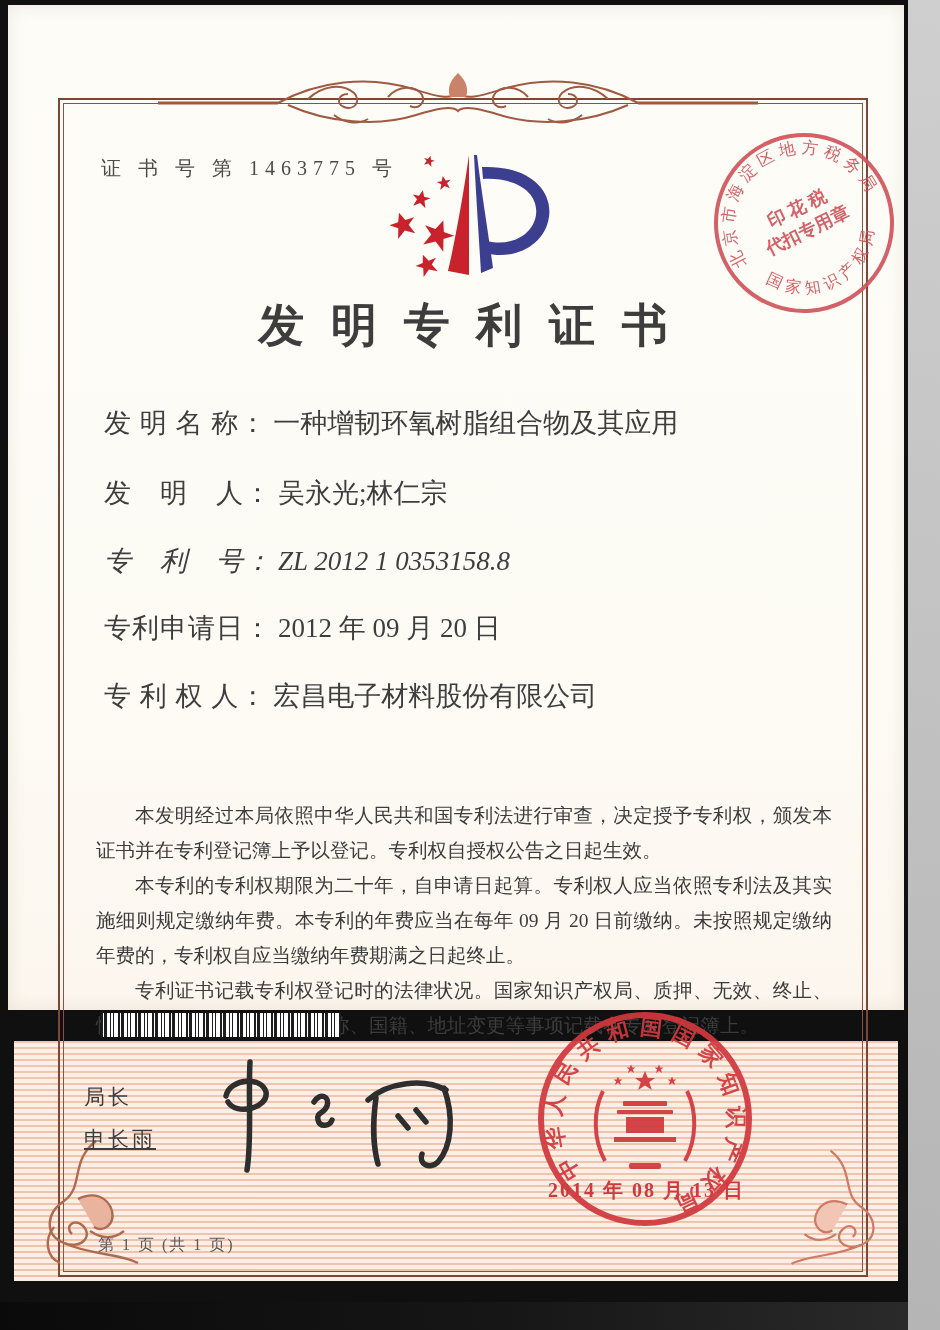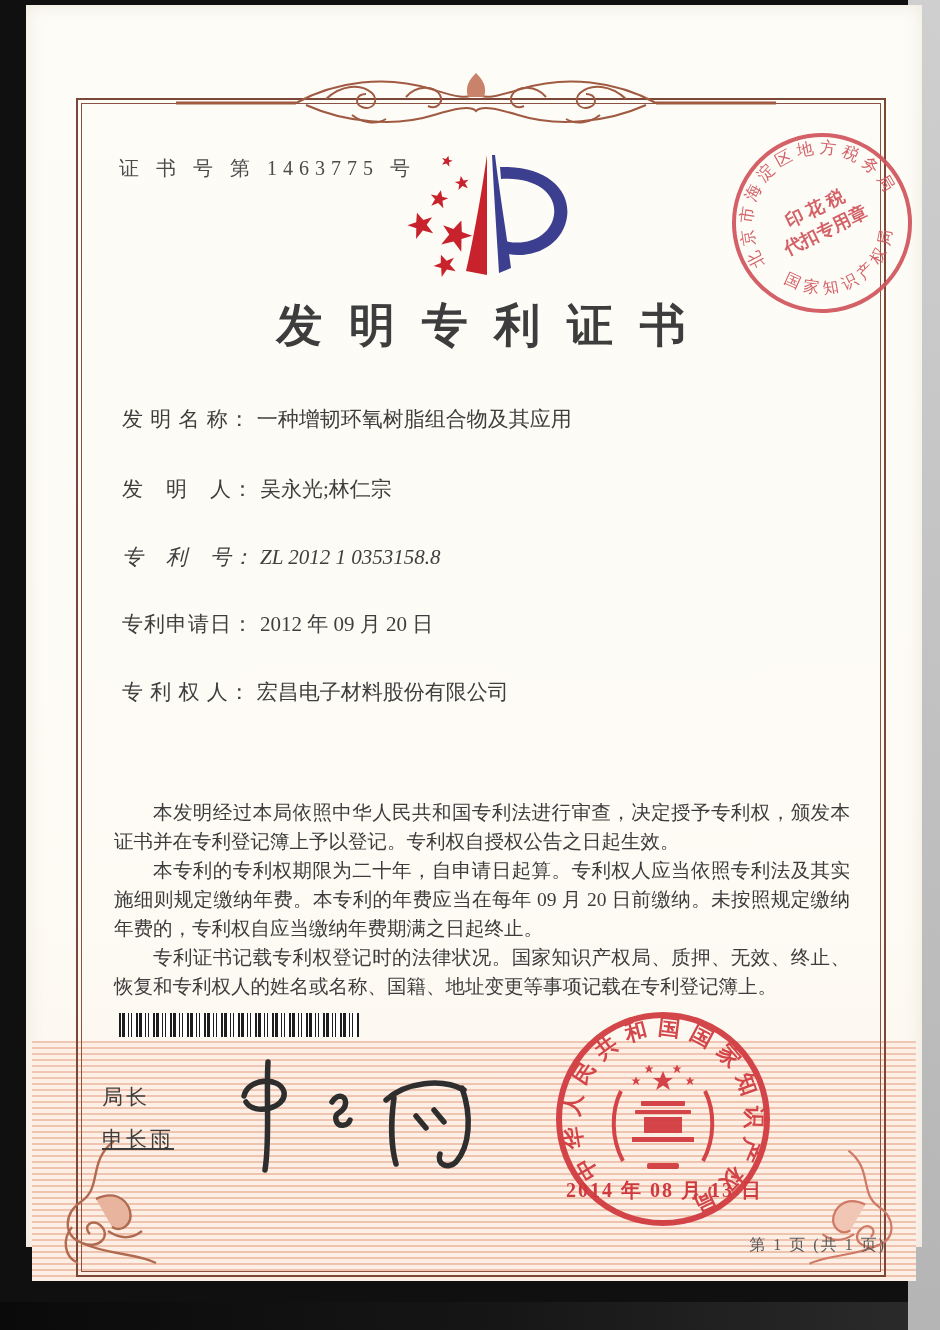--- a/index.html
+++ b/index.html
@@ -9,21 +9,21 @@
     background:#101010;
     font-family:"Liberation Serif","DejaVu Serif",serif;
     overflow:hidden;
   }
   
   .scan-right-strip { position:absolute; left:908px; top:0; width:32px; height:1330px; background:linear-gradient(180deg,#cfcfcf,#b5b5b5); }
   .scan-bottom-strip { position:absolute; left:0; top:1302px; width:908px; height:28px; background:linear-gradient(90deg,#0a0a0a 0%,#161616 55%,#2a2a2a 100%); }
 
   
   .paper {
-    position:absolute; left:26px; top:5px; width:896px; height:1242px;
+    position:absolute; left:8px; top:5px; width:896px; height:1005px;
     background:linear-gradient(180deg,#fdfcf7 0%,#fdfbf4 70%,#fcf6ee 100%);
     box-shadow:inset 0 0 18px rgba(120,90,60,.12);
   }
 
   
   .guilloche-band {
     position:absolute; left:6px; top:1036px; width:884px; height:240px;
     background:
       repeating-linear-gradient(180deg,
         rgba(224,146,114,.38) 0px, rgba(224,146,114,.38) 1.6px,
@@ -56,29 +56,29 @@
   .tax-stamp { position:absolute; left:694px; top:116px; width:204px; height:204px; opacity:.92; }
 
   .doc-title {
     position:absolute; left:50px; top:290px; width:810px;
     text-align:center; font-size:46px; font-weight:700; color:#3d3d3d;
     letter-spacing:.58em; text-indent:.58em;
   }
 
   .field-row {
     position:absolute; left:96px; width:720px;
-    font-size:21px; color:#3e3e3e; white-space:nowrap;
+    font-size:27px; color:#3e3e3e; white-space:nowrap;
   }
   .field-row .lbl { letter-spacing:1px; }
   .field-row .val { margin-left:6px; }
   .f1{top:400px;} .f2{top:470px;} .f3{top:538px;font-style:italic;} .f4{top:605px;} .f5{top:673px;} .f6{top:741px;}
 
   .body-text {
     position:absolute; left:88px; top:793px; width:736px;
-    font-size:19.5px; line-height:29px; color:#3c3c3c; text-align:justify;
+    font-size:19.5px; line-height:35px; color:#3c3c3c; text-align:justify;
   }
   .body-text p { text-indent:2em; }
 
   .barcode {
     position:absolute; left:93px; top:1008px; width:240px; height:24px;
     background:repeating-linear-gradient(90deg,
       #1d1d1d 0 2px,#fff 2px 3px,#1d1d1d 3px 6px,#fff 6px 9px,
       #1d1d1d 9px 10px,#fff 10px 12px,#1d1d1d 12px 13px,#fff 13px 17px);
   }
 
@@ -88,22 +88,22 @@
   .signature { position:absolute; left:200px; top:1045px; width:275px; height:125px; z-index:5; }
 
   .national-seal { position:absolute; left:523px; top:1000px; width:228px; height:228px; z-index:5; opacity:.93; }
 
   .seal-date {
     position:absolute; left:540px; top:1172px; z-index:6;
     font-size:20px; color:#cf3a3f; letter-spacing:2px; font-weight:600;
   }
 
   .page-footer {
-    position:absolute; left:50px; top:1230px; width:810px; text-align:right;
-    font-size:16px; color:#5a5a5a; letter-spacing:2px; z-index:5;
+    position:absolute; left:50px; top:1230px; width:810px; text-align:left;
+    font-size:16px; color:#5a5a5a; letter-spacing:2px; z-index:5;padding-left:40px;
   }
 
   svg text { font-family:"Liberation Serif","DejaVu Serif",serif; }
 </style>
 </head>
 <body>
 
 <div class="scan-right-strip"></div>
 <div class="scan-bottom-strip"></div>
 

